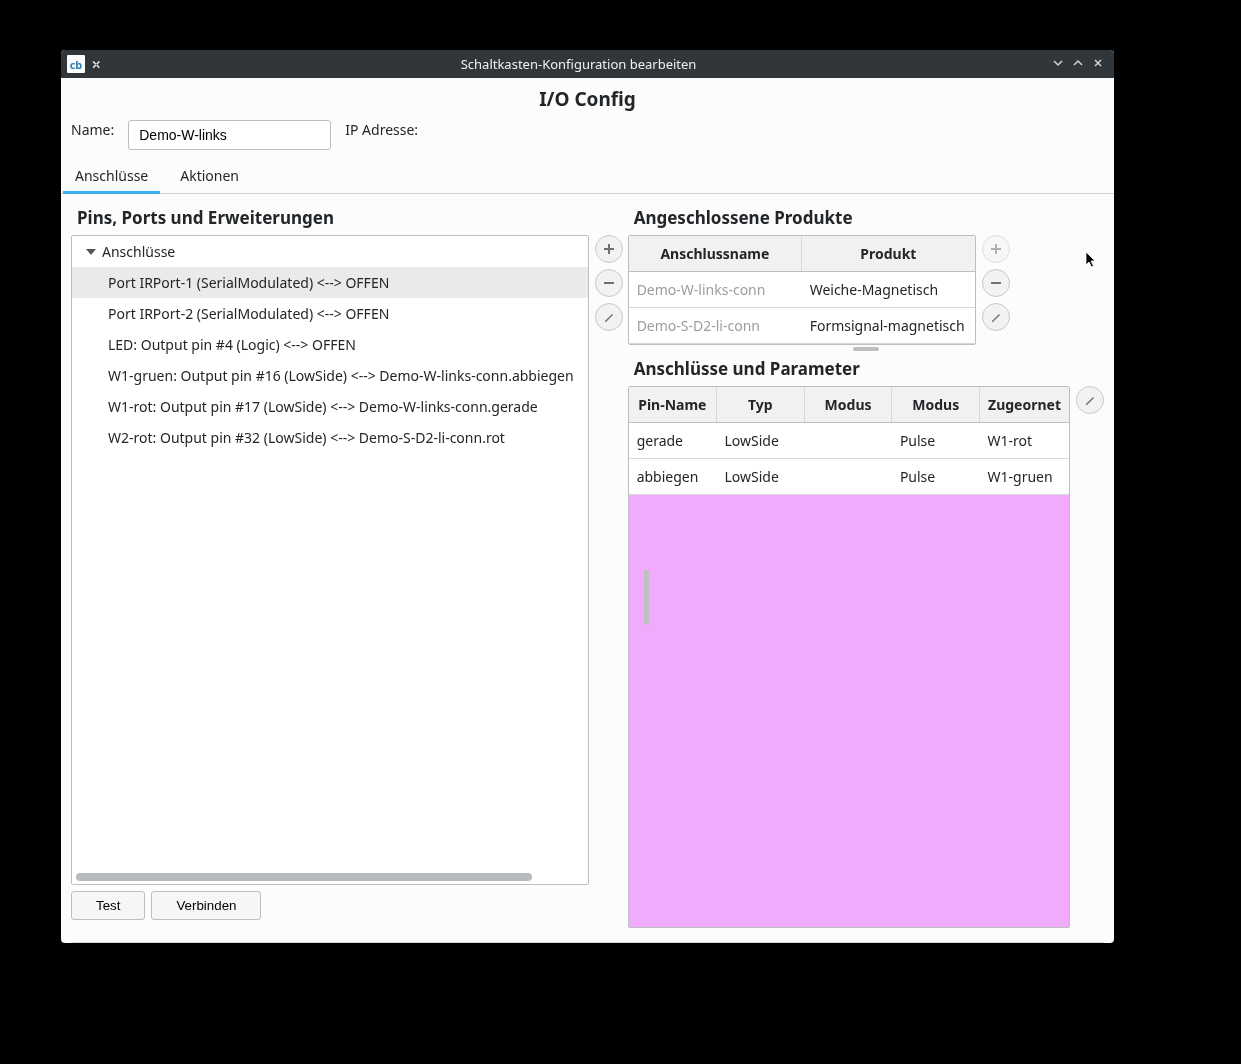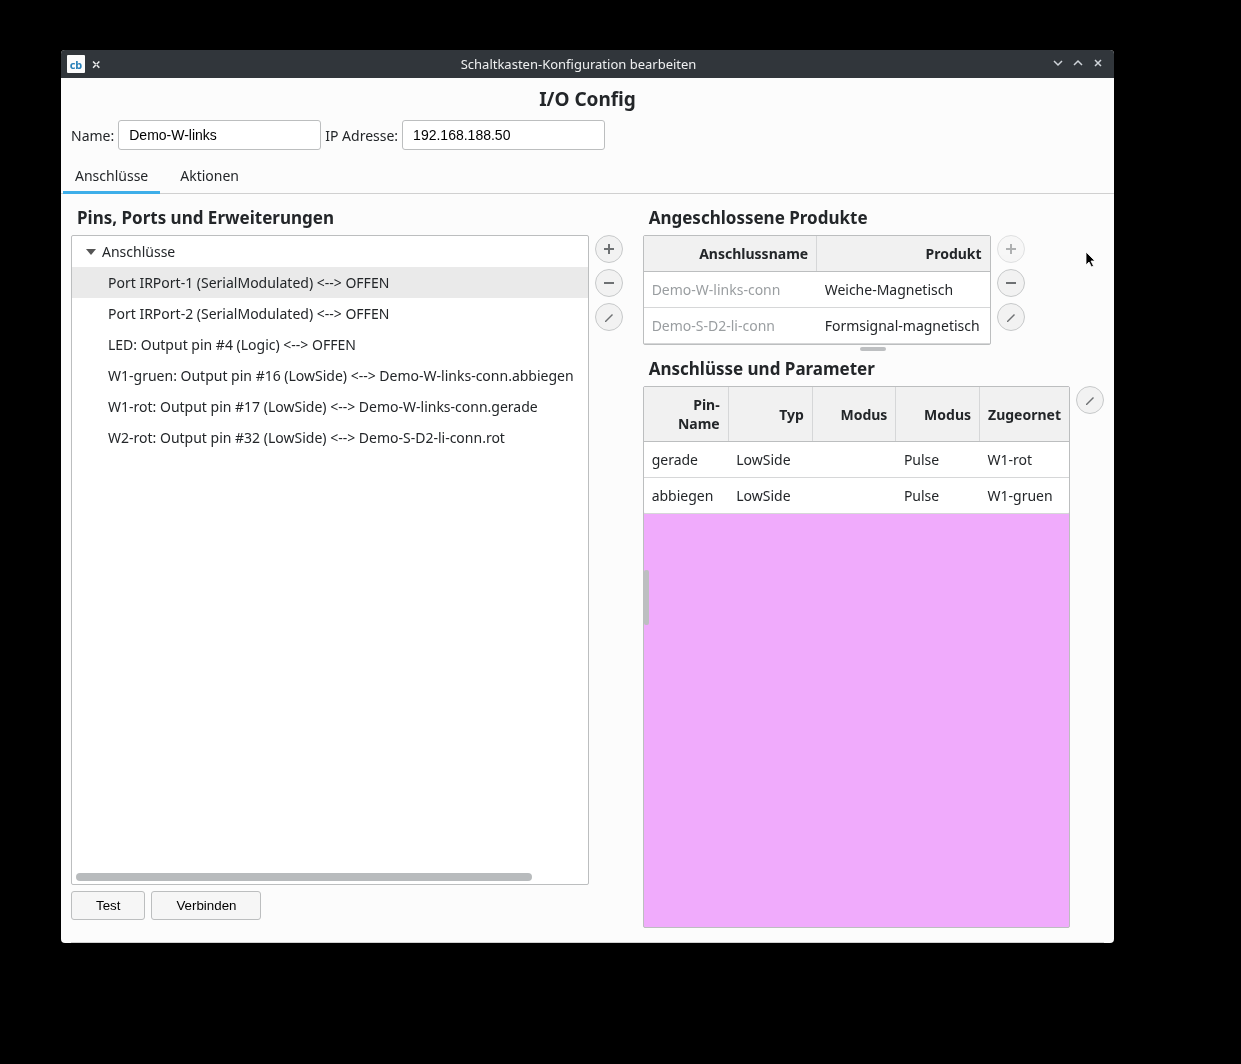--- a/index.html
+++ b/index.html
@@ -64,22 +64,21 @@
     cursor: pointer;
   }
   .header-title {
     font-size: 19px;
     font-weight: 700;
     text-align: center;
     padding: 8px 0 4px;
   }
   .form-row {
     display: flex;
-    align-items: center;
-    gap: 4px;
+    gap: 14px;
     padding: 4px 10px 10px 10px;
   }
   .form-row label { font-size: 14px; }
   .text-input {
     border: 1px solid #bcbebf;
     border-radius: 3px;
     padding: 6px 10px;
     font-size: 14px;
     background: #fff;
     min-width: 160px;
@@ -100,21 +99,21 @@
     content: "";
     position: absolute;
     left: -8px; right: -8px; bottom: -1px;
     height: 3px;
     background: #3daee9;
   }
   .content {
     flex: 1;
     display: flex;
     padding: 8px 10px 0 10px;
-    gap: 20px;
+    gap: 5px;
     min-height: 0;
   }
   .left-panel {
     flex: 0 0 515px;
     display: flex;
     flex-direction: column;
     min-height: 0;
   }
   .right-panel {
     flex: 1;
@@ -208,21 +207,21 @@
   }
   .table {
     border: 1px solid #bcbebf;
     border-radius: 2px;
     width: 100%;
     border-collapse: collapse;
     background: #fff;
   }
   .table th {
     background: #f1f1f1;
-    text-align: right;
+    text-align: center;
     font-weight: 700;
     padding: 8px 8px;
     border-bottom: 1px solid #bcbebf;
     border-right: 1px solid #d6d7d8;
     font-size: 14px;
   }
   .table th:last-child { border-right: none; }
   .table td {
     padding: 8px 8px;
     border-bottom: 1px solid #d6d7d8;
@@ -305,21 +304,20 @@
         </svg>
     </span>
   </div>
 
   <div class="header-title">I/O Config</div>
 
   <div class="form-row">
     <label>Name:</label>
     <input class="text-input" value="Demo-W-links" style="">
     <label>IP Adresse:</label>
-    <input class="text-input" value="192.168.188.50" style="">
   </div>
 
   <div class="tabs">
     <div class="tab active">Anschlüsse</div>
     <div class="tab">Aktionen</div>
   </div>
 
   <div class="content">
 
     <div class="left-panel">

